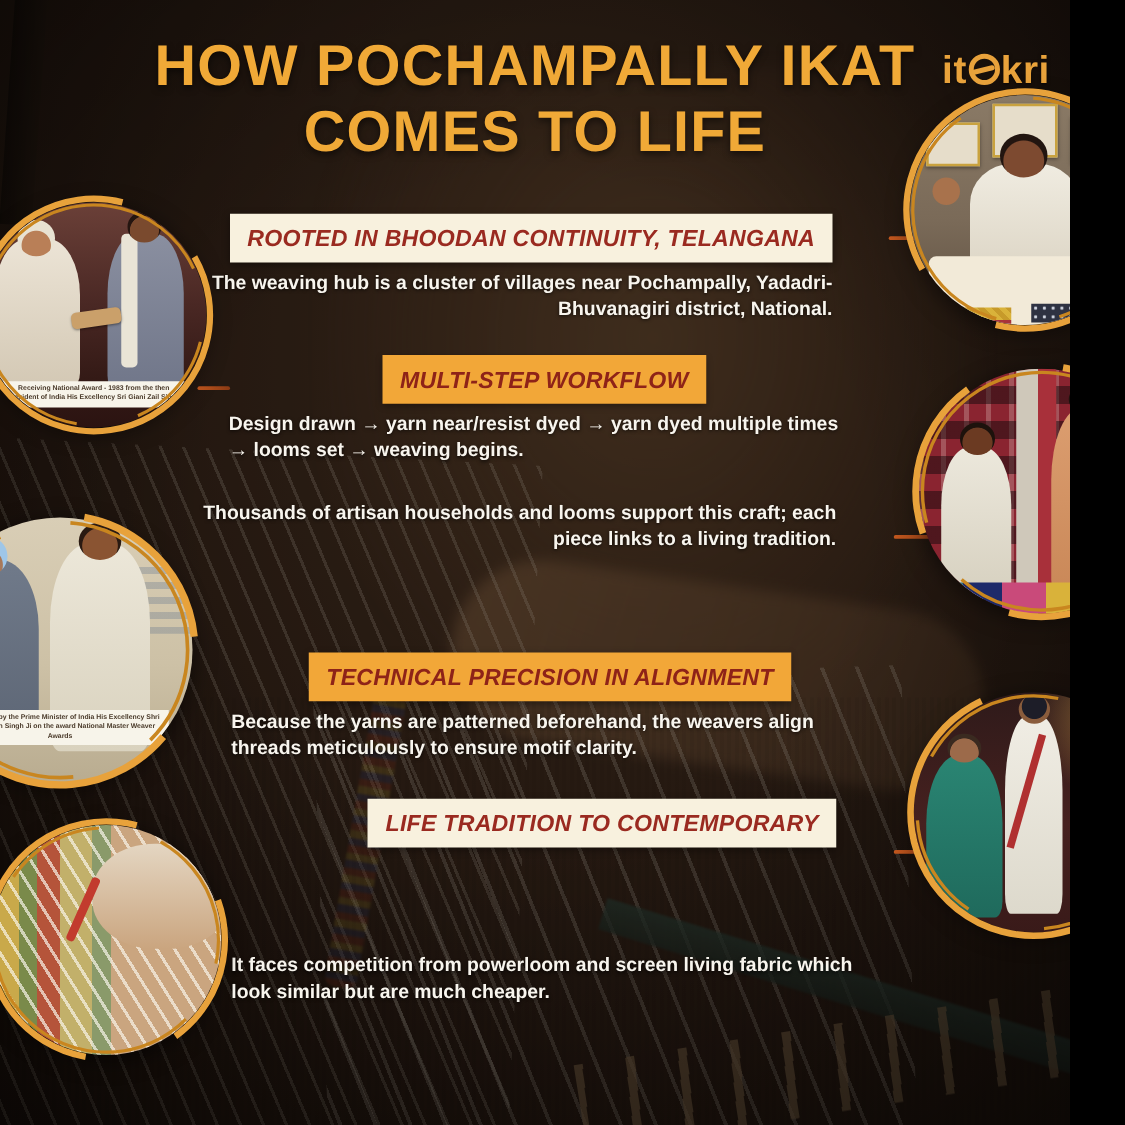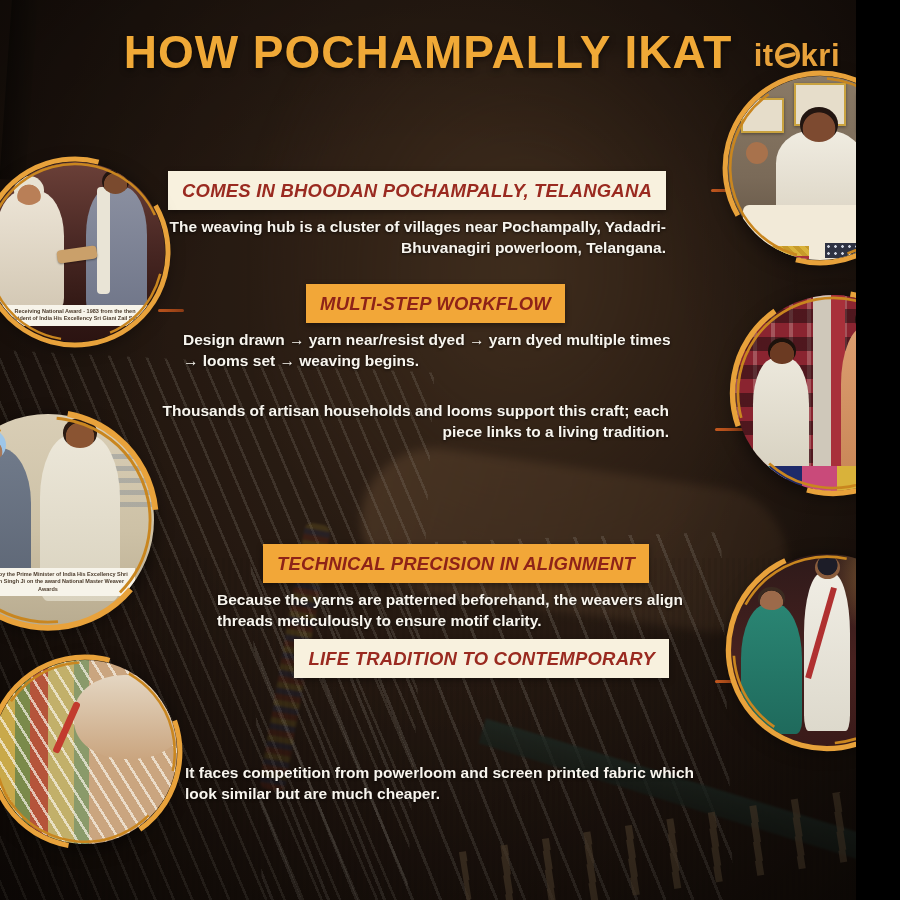--- a/index.html
+++ b/index.html
@@ -56,21 +56,21 @@
   .section-heading{display:inline-block;font-style:italic;font-weight:bold;
     font-size:18.5px;letter-spacing:.2px;padding:9px 14px 8px;
     box-shadow:0 2px 6px rgba(0,0,0,.4);white-space:nowrap;}
   .box-cream{background:#F8F1DE;color:#9A2A20;}
   .box-orange{background:#F2A738;color:#8E2318;}
   .section-body{margin-top:7px;color:#F8F5EE;font-weight:bold;font-size:15.5px;
     line-height:1.34;text-shadow:0 1px 3px rgba(0,0,0,.7);}
   .s1{top:171px;right:190px;} .s1 .section-body{max-width:500px;}
   .s2{top:284px;left:183px;}  .s2 .section-body{max-width:505px;}
   .s3{top:394px;right:187px;} .s3 .section-body{max-width:510px;margin-left:27px;}
-  .s4{top:544px;left:185px;}  .s4 .section-body{max-width:510px;margin-left:32px;}
+  .s4{top:522px;left:185px;}  .s4 .section-body{max-width:510px;}
   .s5{top:639px;right:187px;} .s5 .section-body{max-width:545px;}
   .s6{top:756px;left:185px;}  .s6 .section-body{max-width:510px;}
 
   .connector{position:absolute;height:3px;background:linear-gradient(90deg,#C2571E,#8a3a14);
     border-radius:2px;}
   .c1{left:711px;top:189px;width:52px;}
   .c2{left:158px;top:309px;width:26px;}
   .c3{left:715px;top:428px;width:46px;}
   .c5{left:715px;top:680px;width:46px;}
 
@@ -167,27 +167,27 @@
     <div class="bg-threads-a"></div>
     <div class="bg-threads-b"></div>
     <div class="bg-beads"></div>
     <div class="bg-mat"></div>
     <div class="bg-teal-band"></div>
     <div class="bg-pegs"></div>
     <div class="bg-overlay"></div>
     <div class="bg-vignette"></div>
   </div>
 
-  <h1 class="title"><span>HOW POCHAMPALLY IKAT</span><br></h1>
+  <h1 class="title"><span>HOW POCHAMPALLY IKAT</span><br><span>COMES TO LIFE</span></h1>
 
   <div class="logo"><span>it</span><span class="logo-o"></span><span>kri</span></div>
 
   <div class="section align-right s1">
-    <div class="section-heading box-cream">COMES IN BHOODAN POCHAMPALLY, TELANGANA</div>
-    <div class="section-body">The weaving hub is a cluster of villages near Pochampally, Yadadri-Bhuvanagiri powerloom, Telangana.</div>
+    <div class="section-heading box-cream">ROOTED IN BHOODAN CONTINUITY, TELANGANA</div>
+    <div class="section-body">The weaving hub is a cluster of villages near Pochampally, Yadadri-Bhuvanagiri district, National.</div>
   </div>
 
   <div class="section align-left s2">
     <div class="section-heading box-orange">MULTI-STEP WORKFLOW</div>
     <div class="section-body">Design drawn → yarn near/resist dyed → yarn dyed multiple times → looms set → weaving begins.</div>
   </div>
 
   <div class="section align-right s3">
     <div class="section-body">Thousands of artisan households and looms support this craft; each piece links to a living tradition.</div>
   </div>
@@ -195,21 +195,21 @@
   <div class="section align-left s4">
     <div class="section-heading box-orange">TECHNICAL PRECISION IN ALIGNMENT</div>
     <div class="section-body">Because the yarns are patterned beforehand, the weavers align threads meticulously to ensure motif clarity.</div>
   </div>
 
   <div class="section align-right s5">
     <div class="section-heading box-cream">LIFE TRADITION TO CONTEMPORARY</div>
   </div>
 
   <div class="section align-left s6">
-    <div class="section-body">It faces competition from powerloom and screen printed fabric which look similar but are much cheaper.</div>
+    <div class="section-body">It faces competition from powerloom and screen living fabric which look similar but are much cheaper.</div>
   </div>
 
   <div class="connector c1"></div>
   <div class="connector c2"></div>
   <div class="connector c3"></div>
   <div class="connector c5"></div>
 
   <div class="circle cl1">
     <div class="photo p-l1">
       <div class="fig f1"></div>

